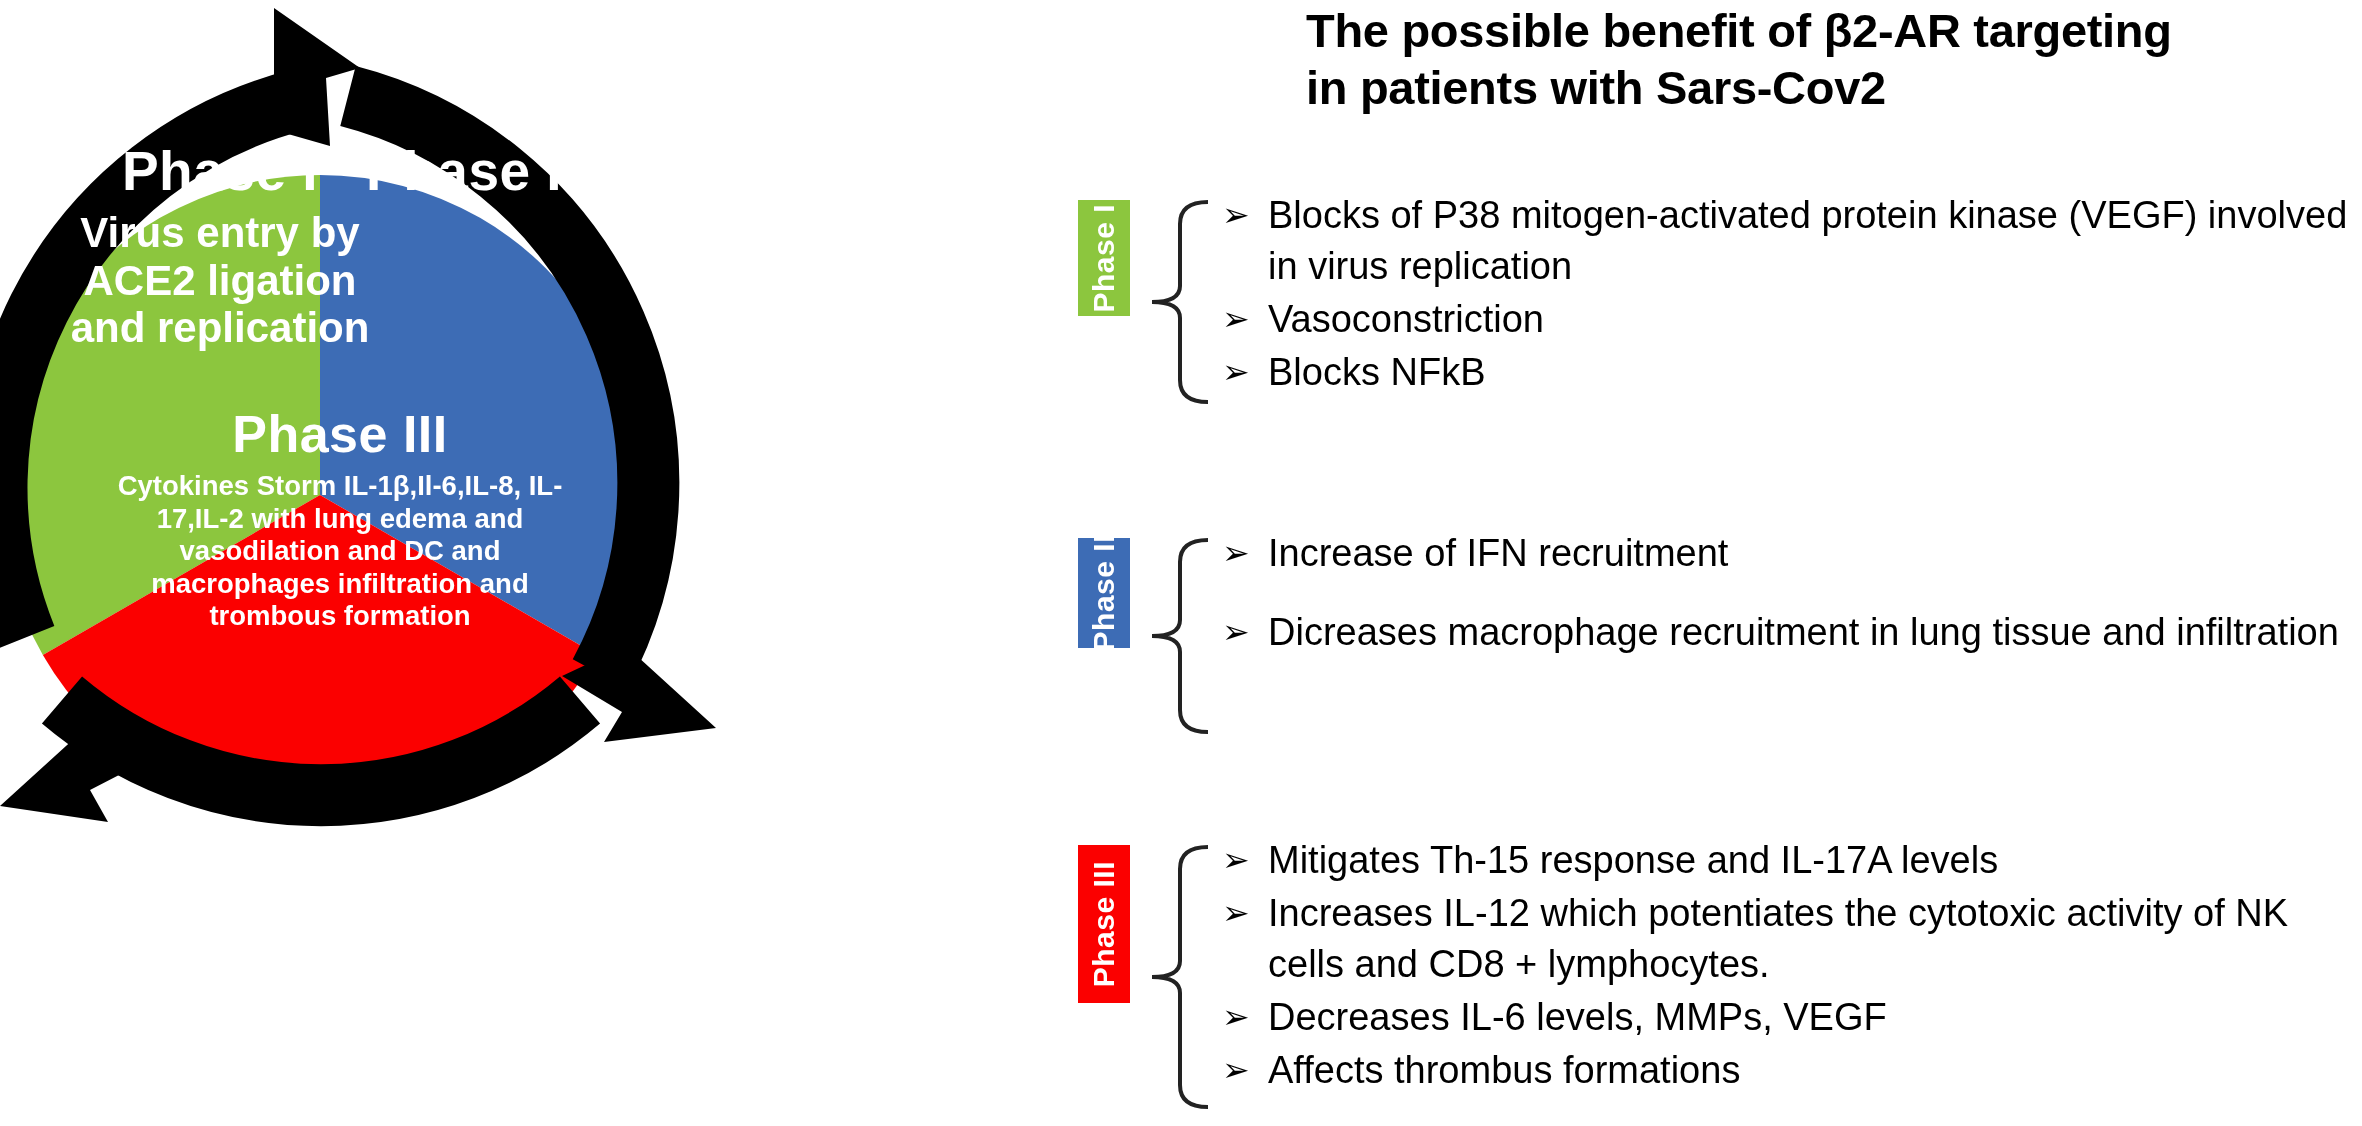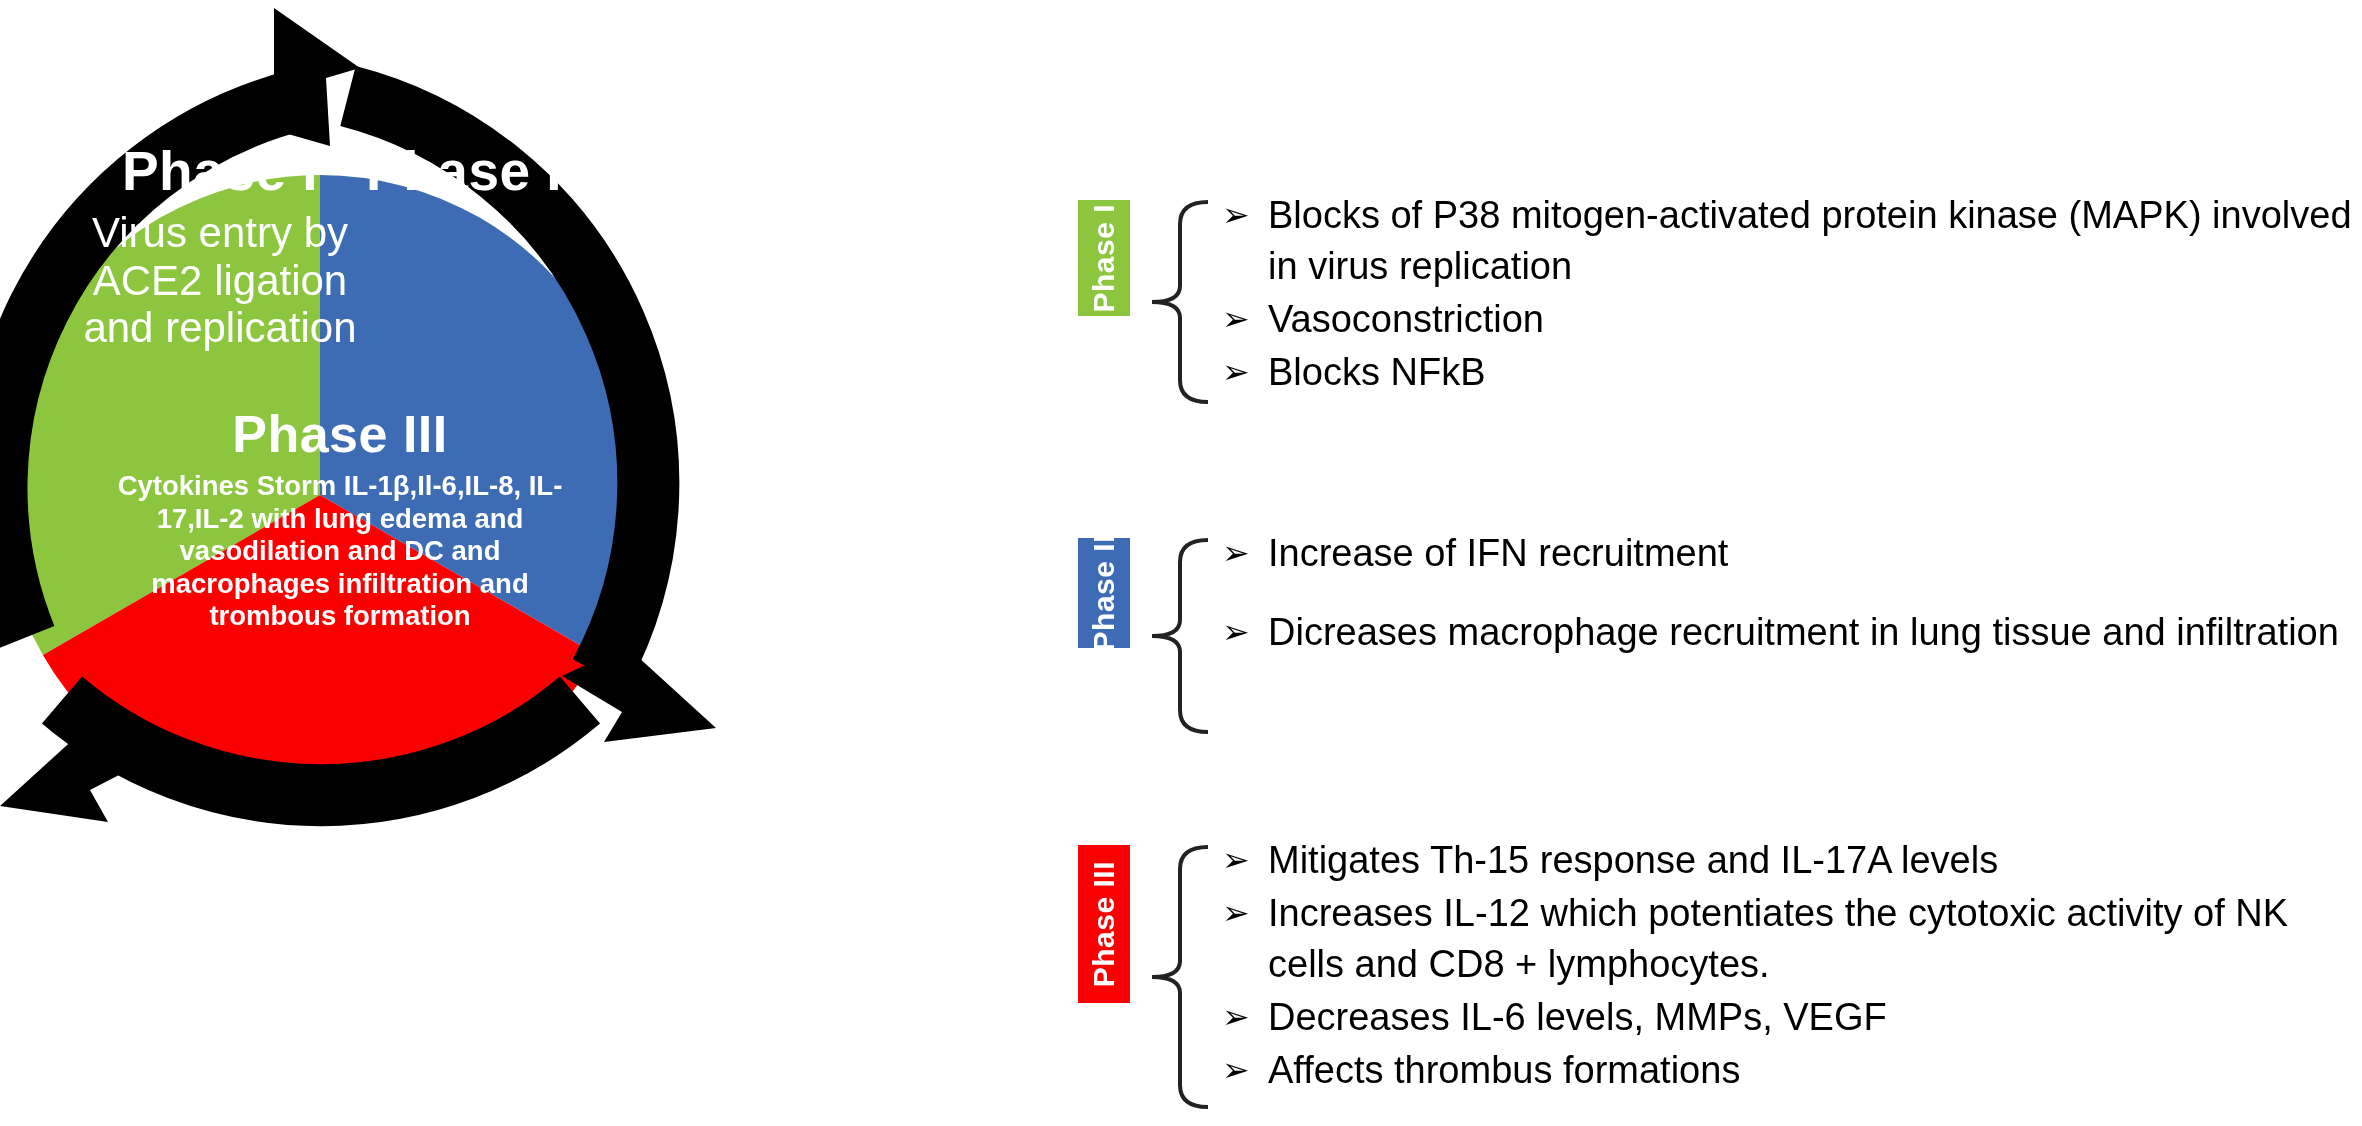--- a/index.html
+++ b/index.html
@@ -35,21 +35,21 @@
     text-align: center;
     color: #ffffff;
     line-height: 1.14;
     pointer-events: none;
   }
   .seg-title {
     font-weight: bold;
     letter-spacing: 0.5px;
   }
   .seg-body {
-    font-weight: normal;
+    font-weight: bold;
   }
 
   
   #phase1-block {
     left: 60px;
     top: 140px;
     width: 320px;
   }
   #phase1-block .seg-title { font-size: 55px; margin-bottom: 6px; }
   #phase1-block .seg-body  { font-size: 42px; }
@@ -196,34 +196,38 @@
   </div>
 
   <div class="seg-text" id="phase3-block">
     <div class="seg-title">Phase III</div>
     <div class="seg-body">Cytokines Storm IL-1β,Il-6,IL-8, IL-17,IL-2  with lung edema and vasodilation  and DC and macrophages infiltration and trombous formation</div>
   </div>
 </div>
 
 <div id="right-panel">
 
+  <div id="main-title">
+    <div>The possible benefit of β2-AR targeting</div>
+    <div>in patients with Sars-Cov2</div>
+  </div>
 
   <div class="phase-row" id="phase-row-1">
     <div class="phase-tab" id="phase-tab-1">
       <span>Phase I</span>
     </div>
     <div class="brace">
       <svg width="64" height="208" viewBox="0 0 64 208">
         <path d="M58 4 Q 30 4 30 26 L 30 88 Q 30 104 2 104 Q 30 104 30 120 L 30 182 Q 30 204 58 204" fill="none" stroke="#222222" stroke-width="4"></path>
       </svg>
     </div>
     <div class="bullet-list" id="bullets-1">
       <div class="bullet-item">
         <span class="bullet-glyph">➢</span>
-        <span class="bullet-text">Blocks of P38 mitogen-activated protein kinase (MAPK) involved in virus replication</span>
+        <span class="bullet-text">Blocks of P38 mitogen-activated protein kinase (VEGF) involved in virus replication</span>
       </div>
       <div class="bullet-item">
         <span class="bullet-glyph">➢</span>
         <span class="bullet-text">Vasoconstriction</span>
       </div>
       <div class="bullet-item">
         <span class="bullet-glyph">➢</span>
         <span class="bullet-text">Blocks NFkB</span>
       </div>
     </div>

